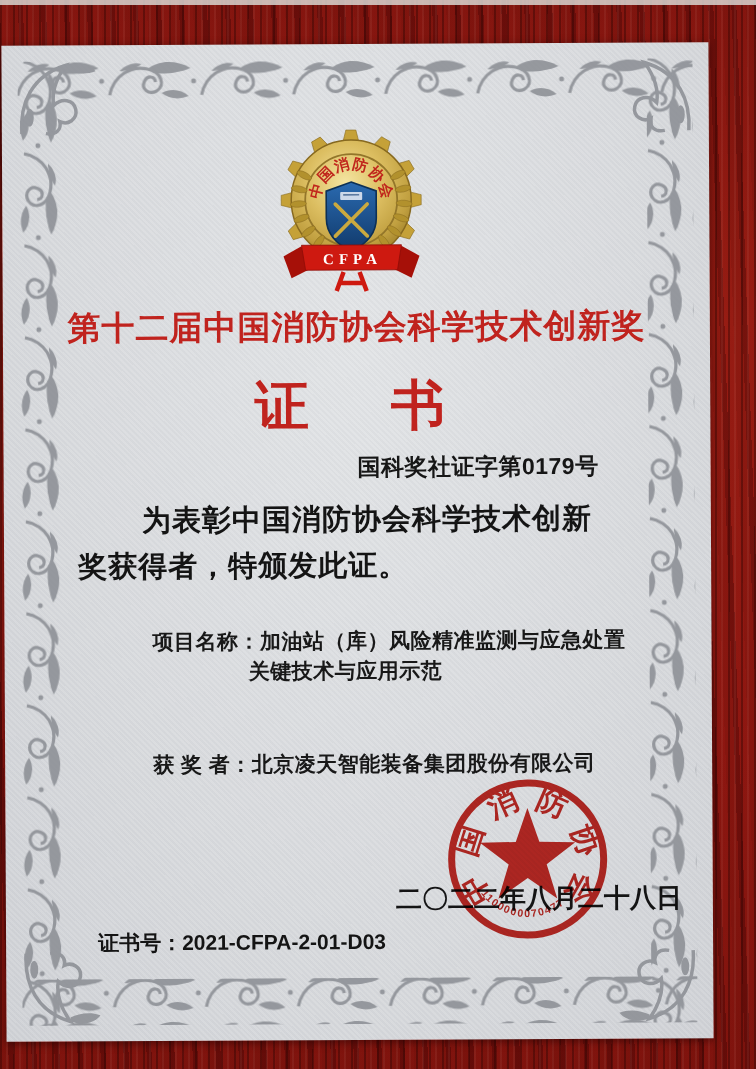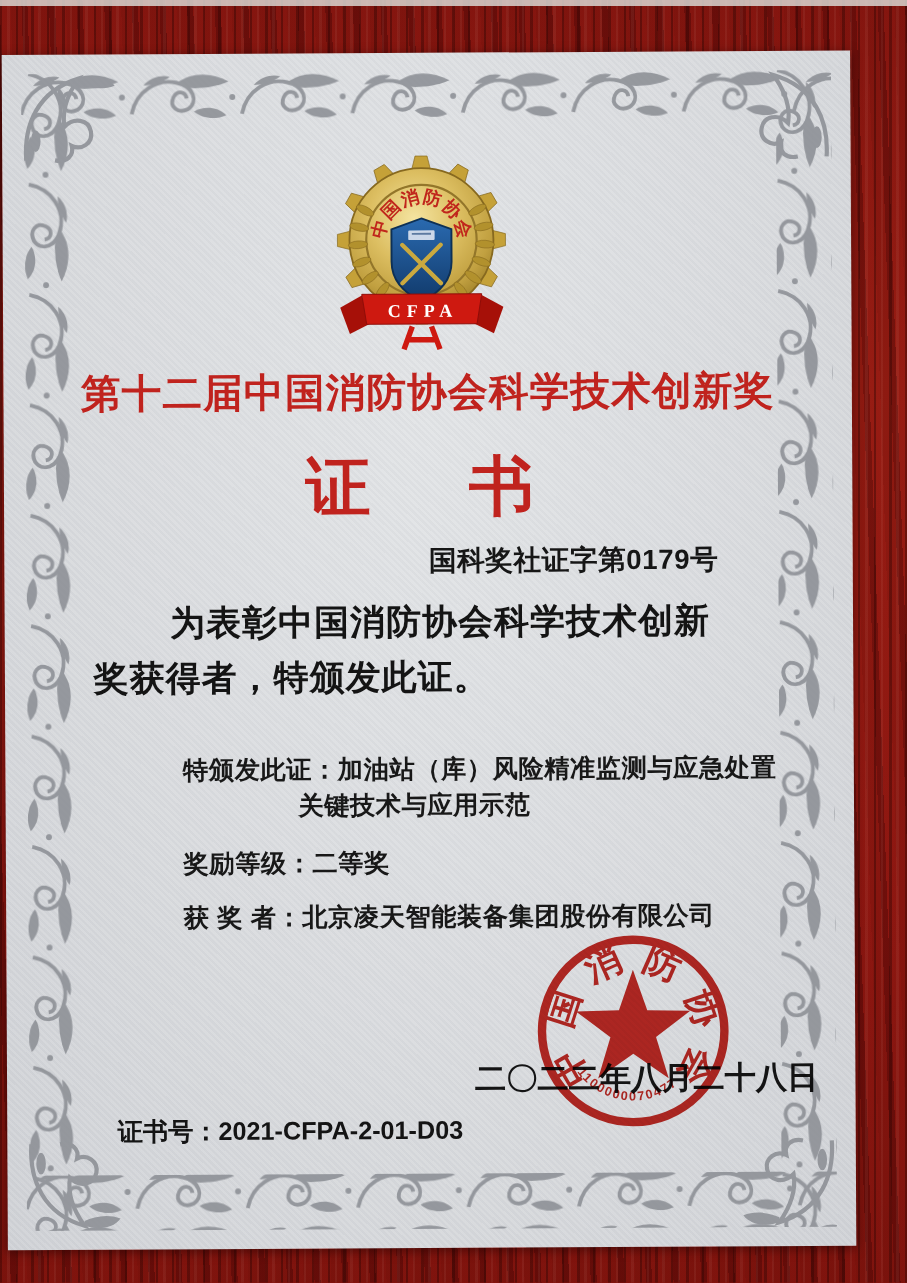--- a/index.html
+++ b/index.html
@@ -195,26 +195,23 @@
     <path d="M72,144 L65,163 M88,144 L95,163 M69,155 L91,155" stroke="#ce1910" stroke-width="4.5"></path>
   </svg>
 
   <div class="abs award-title">第十二届中国消防协会科学技术创新奖</div>
   <div class="abs cert-title">证　书</div>
   <div class="abs issue-no">国科奖社证字第0179号</div>
 
   <div class="abs citation">为表彰中国消防协会科学技术创新奖获得者，特颁发此证。</div>
 
   <div class="abs f-row row-project">
-    <span>特颁发此证：</span><span>加油站（库）风险精准监测与应急处置</span>
+    <span>项目名称：</span><span>加油站（库）风险精准监测与应急处置</span>
   </div>
   <div class="abs f-row row-project2">关键技术与应用示范</div>
-  <div class="abs f-row row-grade">
-    <span>奖励等级：</span><span>二等奖</span>
-  </div>
   <div class="abs f-row row-winner">
     <span>获 奖 者：</span><span>北京凌天智能装备集团股份有限公司</span>
   </div>
 
   <svg class="abs seal-wrap" viewBox="0 0 170 170">
     <circle cx="85" cy="85" r="76" fill="none" stroke="#c6201a" stroke-width="7"></circle>
     <polygon fill="#c6201a" points="85,34 96.8,67.8 132.6,68.5 104,90.2 114.4,124.5 85,104 55.6,124.5 66,90.2 37.4,68.5 73.2,67.8"></polygon>
     <g fill="#c6201a" font-family="Liberation Sans, sans-serif" font-size="30" font-weight="700" text-anchor="middle">
       <g transform="rotate(-120 85 85)">
           <text x="85" y="34">中</text>

